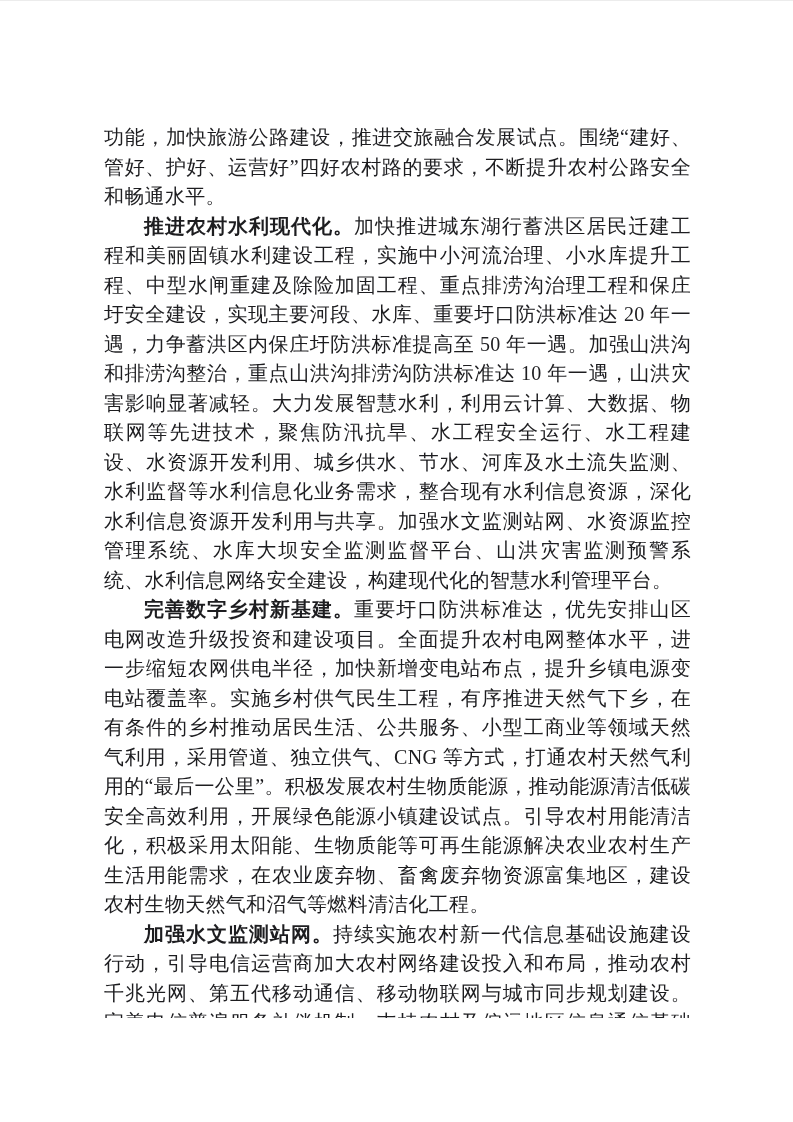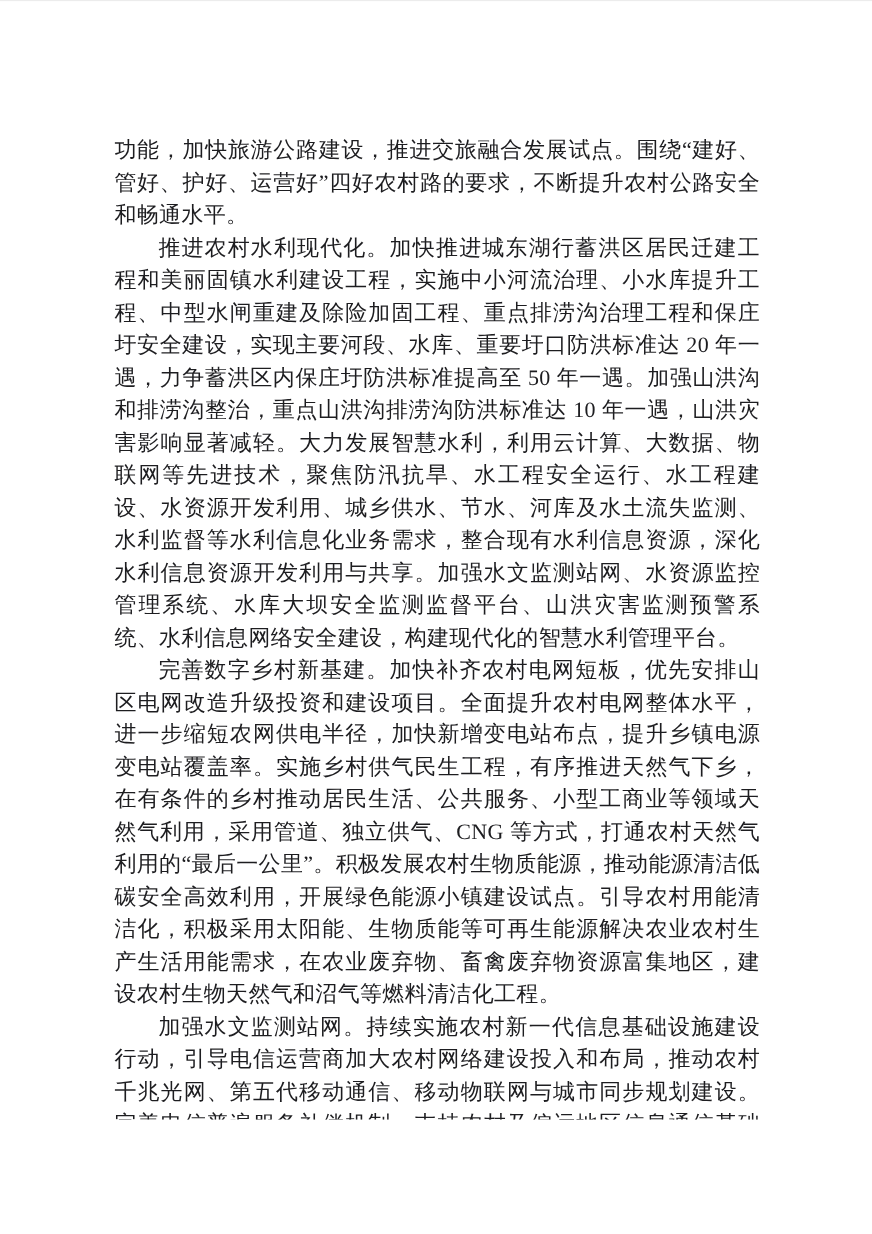--- a/index.html
+++ b/index.html
@@ -30,21 +30,21 @@
   }
   .content p {
     margin: 0;
     padding: 0;
   }
   .content p.indent {
     text-indent: 2em;
   }
   .section-lead {
     font-family: "Liberation Sans", "DejaVu Sans", sans-serif;
-    font-weight: 400;
+    font-weight: 700;
     letter-spacing: 0.2px;
   }
   .page-footer {
     position: absolute;
     left: 107px;
     top: 1014px;
     font-size: 21px;
     line-height: 26px;
     color: #1d1d20;
     letter-spacing: 1px;
@@ -55,21 +55,21 @@
 <body>
 
 <div class="page">
 
   <div class="content">
 
     <p><span>功能，加快旅游公路建设，推进交旅融合发展试点。围绕“建好、管好、护好、运营好”四好农村路的要求，不断提升农村公路安全和畅通水平。</span></p>
 
     <p class="indent"><span class="section-lead">推进农村水利现代化。</span><span>加快推进城东湖行蓄洪区居民迁建工程和美丽固镇水利建设工程，实施中小河流治理、小水库提升工程、中型水闸重建及除险加固工程、重点排涝沟治理工程和保庄圩安全建设，实现主要河段、水库、重要圩口防洪标准达 20 年一遇，力争蓄洪区内保庄圩防洪标准提高至 50 年一遇。加强山洪沟和排涝沟整治，重点山洪沟排涝沟防洪标准达 10 年一遇，山洪灾害影响显著减轻。大力发展智慧水利，利用云计算、大数据、物联网等先进技术，聚焦防汛抗旱、水工程安全运行、水工程建设、水资源开发利用、城乡供水、节水、河库及水土流失监测、水利监督等水利信息化业务需求，整合现有水利信息资源，深化水利信息资源开发利用与共享。加强水文监测站网、水资源监控管理系统、水库大坝安全监测监督平台、山洪灾害监测预警系统、水利信息网络安全建设，构建现代化的智慧水利管理平台。</span></p>
 
-    <p class="indent"><span class="section-lead">完善数字乡村新基建。</span><span>加快补齐农村电网短板，优先安排山区电网改造升级投资和建设项目。全面提升农村电网整体水平，进一步缩短农网供电半径，加快新增变电站布点，提升乡镇电源变电站覆盖率。实施乡村供气民生工程，有序推进天然气下乡，在有条件的乡村推动居民生活、公共服务、小型工商业等领域天然气利用，采用管道、独立供气、CNG 等方式，打通农村天然气利用的“最后一公里”。积极发展农村生物质能源，推动能源清洁低碳安全高效利用，开展绿色能源小镇建设试点。引导农村用能清洁化，积极采用太阳能、生物质能等可再生能源解决农业农村生产生活用能需求，在农业废弃物、畜禽废弃物资源富集地区，建设农村生物天然气和沼气等燃料清洁化工程。</span></p>
+    <p class="indent"><span class="section-lead">完善数字乡村新基建。</span><span>重要圩口防洪标准达，优先安排山区电网改造升级投资和建设项目。全面提升农村电网整体水平，进一步缩短农网供电半径，加快新增变电站布点，提升乡镇电源变电站覆盖率。实施乡村供气民生工程，有序推进天然气下乡，在有条件的乡村推动居民生活、公共服务、小型工商业等领域天然气利用，采用管道、独立供气、CNG 等方式，打通农村天然气利用的“最后一公里”。积极发展农村生物质能源，推动能源清洁低碳安全高效利用，开展绿色能源小镇建设试点。引导农村用能清洁化，积极采用太阳能、生物质能等可再生能源解决农业农村生产生活用能需求，在农业废弃物、畜禽废弃物资源富集地区，建设农村生物天然气和沼气等燃料清洁化工程。</span></p>
 
     <p class="indent"><span class="section-lead">加强水文监测站网。</span><span>持续实施农村新一代信息基础设施建设行动，引导电信运营商加大农村网络建设投入和布局，推动农村千兆光网、第五代移动通信、移动物联网与城市同步规划建设。完善电信普遍服务补偿机制，支持农村及偏远地区信息通信基础设施建设。全面推进信息进村入户工程，提升益农信息社覆盖率和服务能力，创建一批数字乡村示范村镇，逐步缩小城乡数字鸿沟。建立健全空间化、智能化的新型农村统计信息综</span></p>
 
   </div>
 
   <div class="page-footer">— 36 —</div>
 
 </div>
 
 </body></html>

